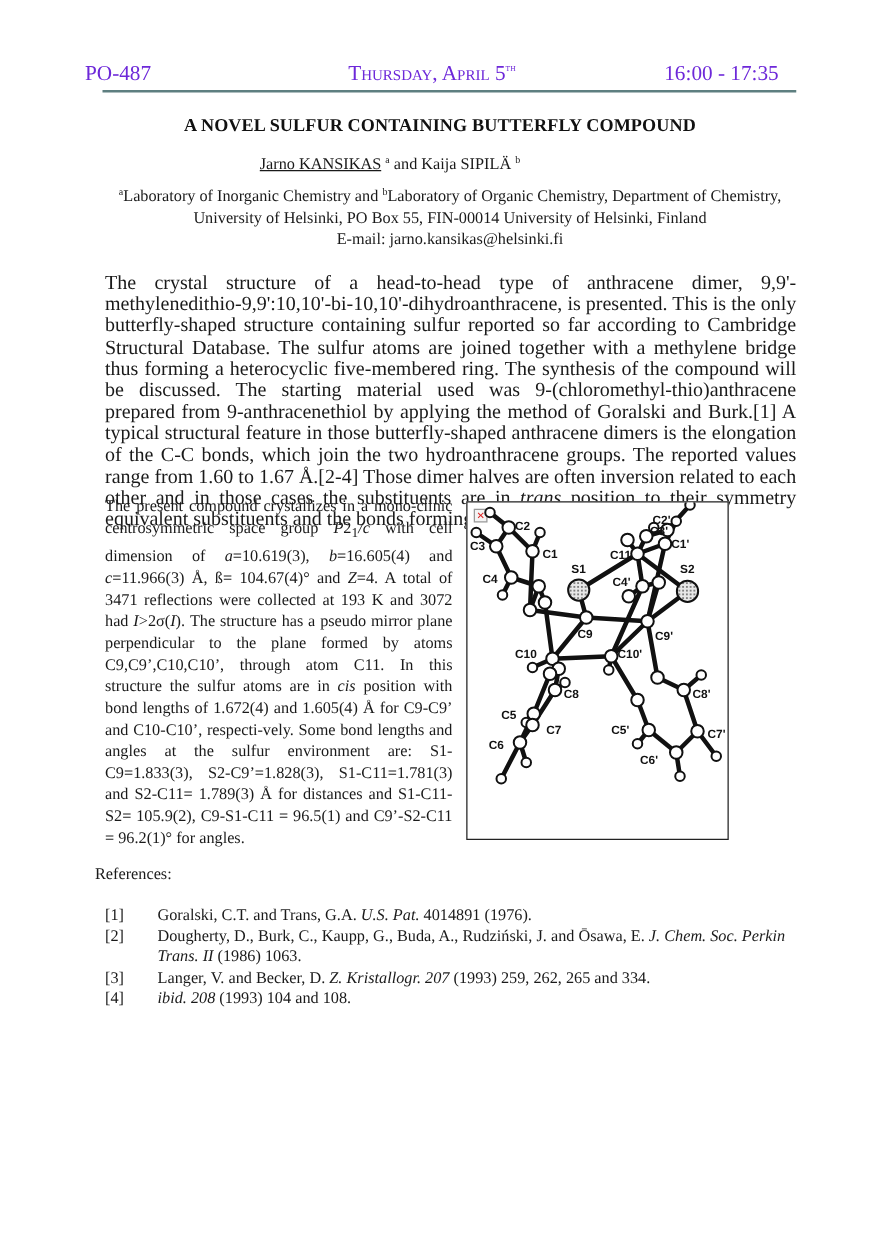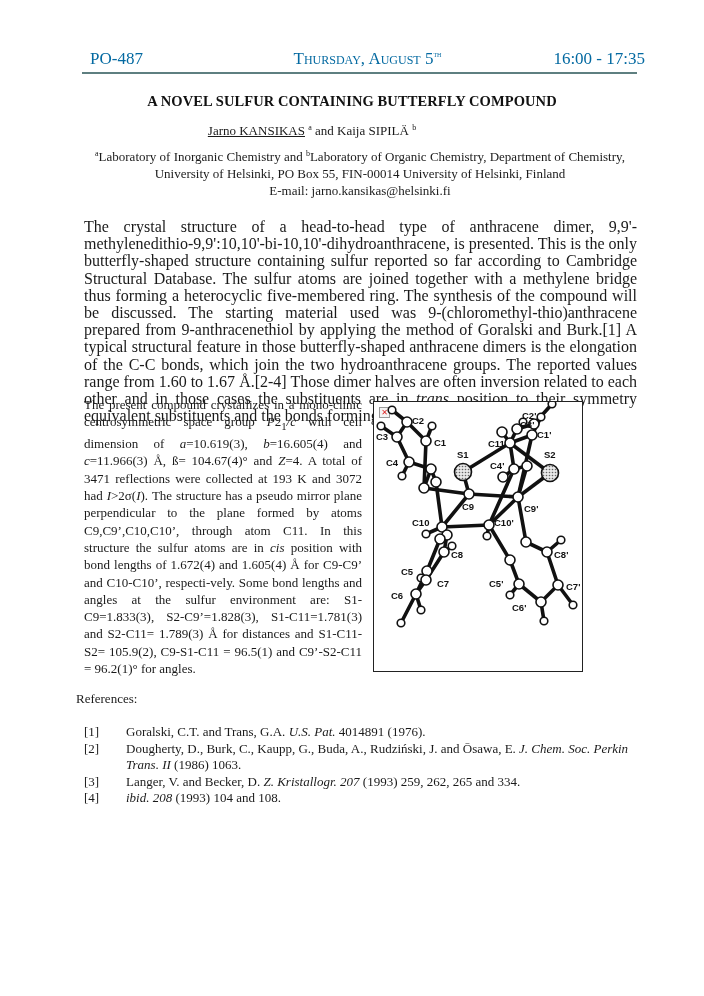--- a/index.html
+++ b/index.html
@@ -1,19 +1,19 @@
 <!DOCTYPE html>
 <html><head>
 <meta charset="utf-8">
 <style>
   html, body { margin: 0; padding: 0; background: #ffffff; }
   body { width: 704px; height: 996px; position: relative; overflow: hidden;
          font-family: "Liberation Serif", "DejaVu Serif", serif; color: #1a1a1a; }
-  .hdr { position: absolute; top: 49px; left: 90px; width: 555px; height: 22px;
-         font-size: 17px; color: #0369a1; }
+  .hdr { position: absolute; top: 49px; left: 68px; width: 555px; height: 22px;
+         font-size: 17px; color: #6d28d9; }
   .hdr .left { position: absolute; left: 0; top: 0; }
   .hdr .mid { position: absolute; left: 0; right: 0; top: 0; text-align: center; font-variant: small-caps; }
   .hdr .mid sup { font-size: 9px; vertical-align: 7px; }
   .hdr .right { position: absolute; right: 0; top: 0; }
   .hdr-rule { position: absolute; top: 72px; left: 82px; width: 555px; height: 2px; background: #5e7f80; }
 
   .title { position: absolute; top: 93px; left: 0; width: 704px; text-align: center;
            font-weight: bold; font-size: 14.5px; letter-spacing: 0.1px; color: #111; }
   .authors { position: absolute; top: 123px; left: 0; width: 624px; text-align: center; font-size: 13px; }
   .authors .u { text-decoration: underline; }
@@ -36,21 +36,21 @@
   .refs { position: absolute; top: 724px; left: 84px; width: 560px; font-size: 13px; line-height: 16.6px; }
   .ref { position: relative; padding-left: 42px; }
   .ref .n { position: absolute; left: 0; top: 0; }
   i { font-style: italic; }
 </style>
 </head>
 <body>
 
 <div class="hdr">
   <span class="left">PO-487</span>
-  <span class="mid"><span>Thursday, August 5</span><sup>th</sup></span>
+  <span class="mid"><span>Thursday, April 5</span><sup>th</sup></span>
   <span class="right">16:00 - 17:35</span>
 </div>
 <div class="hdr-rule"></div>
 
 <div class="title">A NOVEL SULFUR CONTAINING BUTTERFLY COMPOUND</div>
 
 <div class="authors">
   <span class="u">Jarno KANSIKAS</span>
   <sup>a</sup><span> and </span><span>Kaija SIPILÄ</span>
   <sup>b</sup>

